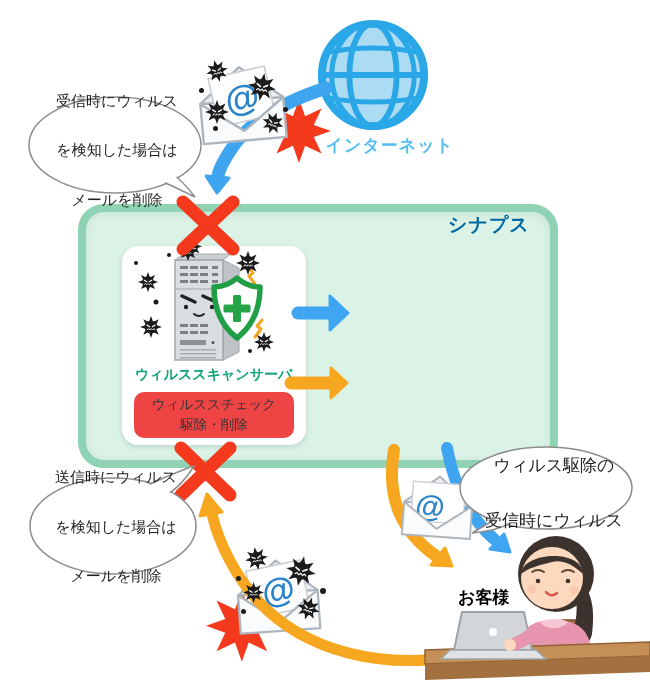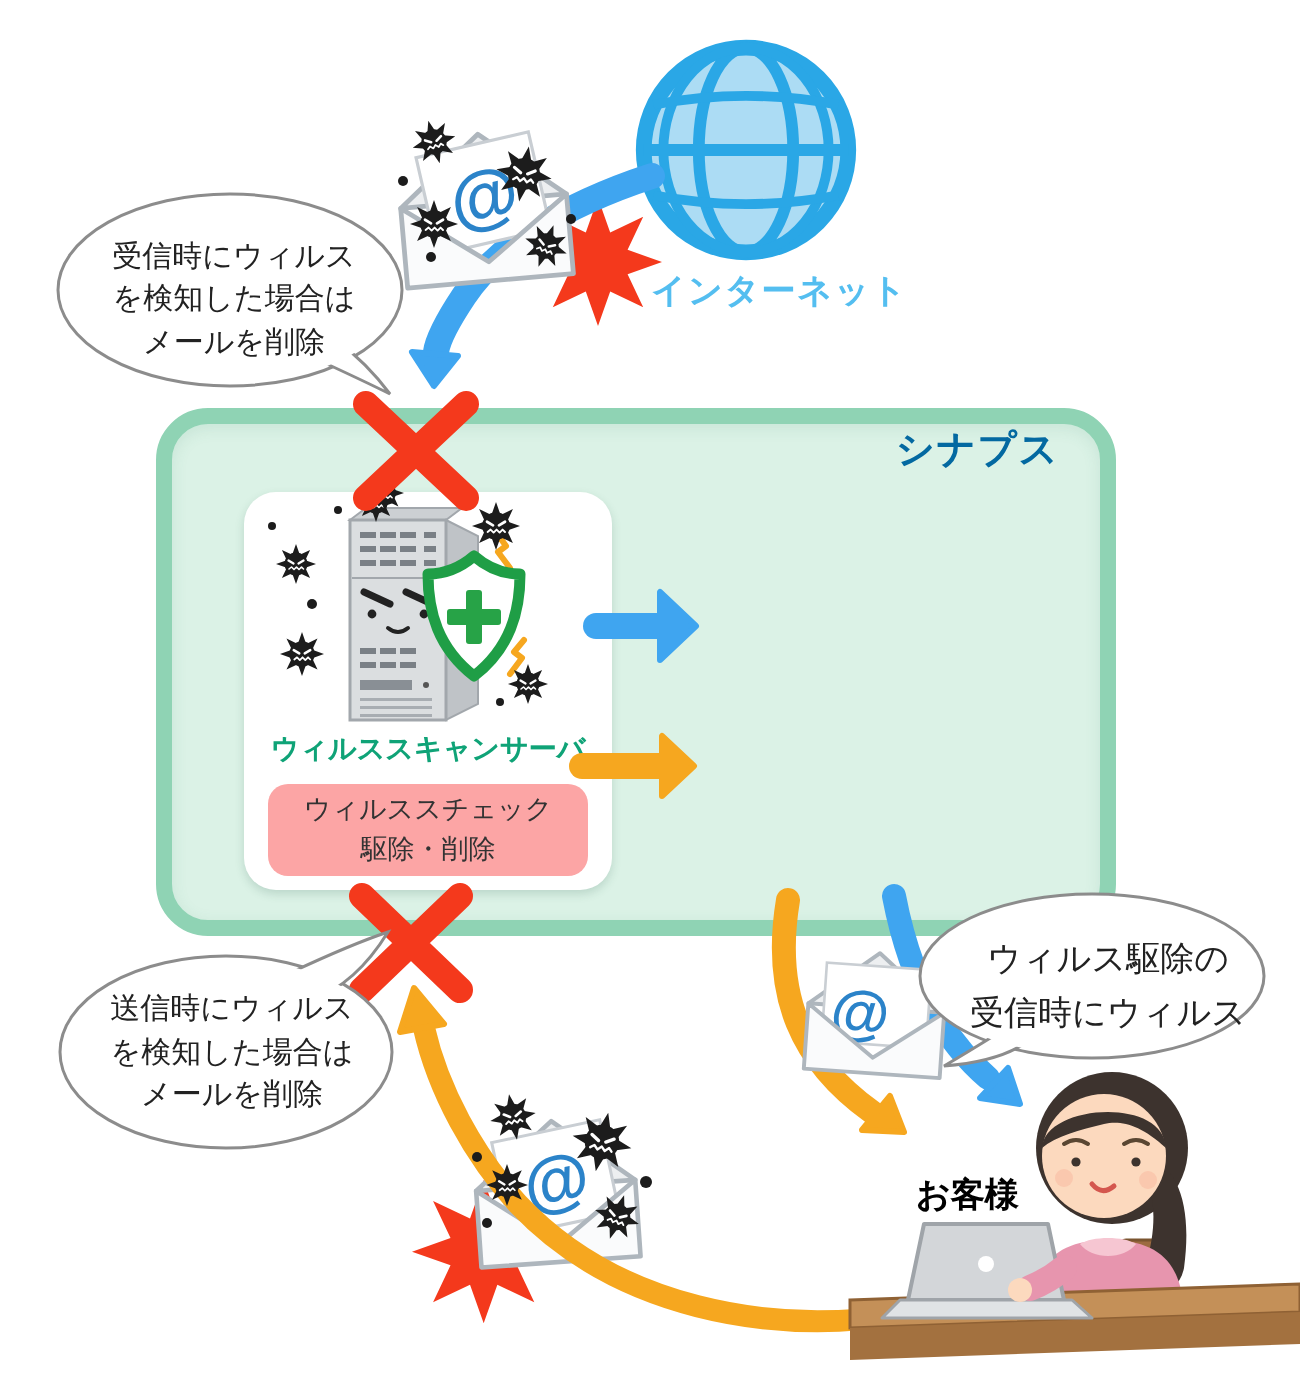--- a/index.html
+++ b/index.html
@@ -10,30 +10,30 @@
   .z6{z-index:6}.z7{z-index:7}.z8{z-index:8}.z9{z-index:9}
 
   
   .frame{left:78px;top:204px;width:464px;height:248px;border:8px solid #8FD3B4;
          background:#DBF2E6;border-radius:26px;box-shadow:inset 0 2px 8px rgba(60,140,110,.12);}
   .frame-label{left:448px;top:212px;width:110px;font-size:19px;font-weight:bold;
                color:#0369a1;letter-spacing:1px;}
 
   
   .card{background:#fff;border-radius:16px;box-shadow:0 2px 5px rgba(40,90,70,.18);}
-  .card-title{position:absolute;left:0;right:0;top:120px;text-align:center;
-              font-size:14px;font-weight:bold;color:#0FA377;}
-  .note{position:absolute;left:12px;right:12px;top:146px;height:46px;background:#fca5a5;
+  .card-title{position:absolute;left:0;right:0;top:120px;
+              font-size:14px;font-weight:bold;color:#0FA377;padding-left:13px;}
+  .note{position:absolute;left:12px;right:12px;top:146px;height:46px;background:#ef4444;
         border-radius:10px;text-align:center;font-size:13.5px;color:#333;
         display:flex;flex-direction:column;justify-content:center;line-height:20px;}
 
   
   .bubble{pointer-events:none;}
   .bubble .txt{position:absolute;display:flex;flex-direction:column;justify-content:center;
-               align-items:center;text-align:center;color:#222;font-size:15px;line-height:21.5px;}
+               align-items:center;text-align:center;color:#222;font-size:15px;line-height:21.5px;gap:28px;}
 
   .lbl-internet{left:294px;top:134px;width:160px;text-align:right;font-size:17px;
                 font-weight:bold;color:#54BEF0;letter-spacing:1px;}
   .lbl-customer{left:458px;top:586px;width:70px;font-size:17px;font-weight:bold;color:#000000;}
 
   .dot{background:#1C1C1C;border-radius:50%;}
   svg{display:block;overflow:visible;}
 </style>
 </head>
 <body>

